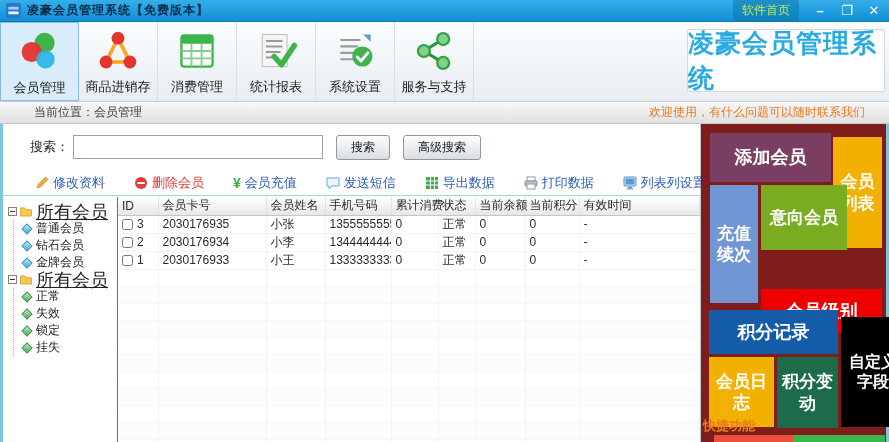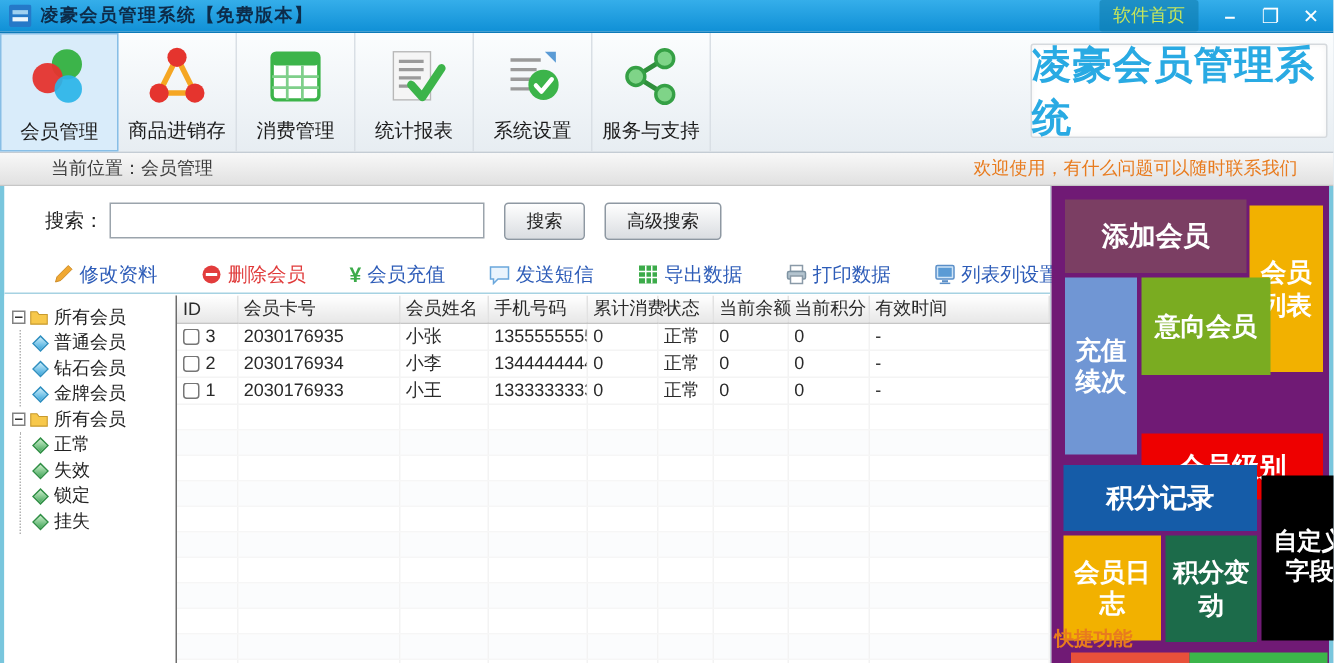--- a/index.html
+++ b/index.html
@@ -58,42 +58,42 @@
   .links-row { position:absolute; left:0; top:46px; height:26px; width:100%; display:flex; align-items:center;
     padding-left:32px; gap:29px; border-bottom:1px solid #a6d2e2; }
   .link-item { display:flex; align-items:center; gap:4px; font-size:13px; color:#2d5cb8; cursor:pointer; white-space:nowrap; }
   .link-item.red { color:#e03a3a; }
   .link-item svg { width:14px; height:14px; }
   .i-yen { color:#3cab4a; font-weight:bold; font-size:14px; }
 
   
   .body-row { position:absolute; left:0; top:73px; bottom:0; width:100%; display:flex; }
   .tree { width:115px; border-right:1px solid #6e6e6e; padding:6px 0 0 5px; overflow:hidden; background:#fff; }
-  .tree-node-row { display:flex; align-items:center; height:17px; font-size:12px; color:#222; white-space:nowrap; cursor:pointer; }
+  .tree-node-row { display:flex; align-items:center; height:17px; font-size:18px; color:#222; white-space:nowrap; cursor:pointer;text-decoration:underline; }
   .expander { width:9px; height:9px; border:1px solid #828282; background:#fff; position:relative; flex:0 0 auto; margin-right:2px; }
   .expander::after { content:""; position:absolute; left:1px; right:1px; top:3px; height:1px; background:#333; }
   .folder { width:14px; height:11px; margin-right:3px; flex:0 0 auto; }
   .tree-children { margin-left:5px; border-left:1px dotted #b2b2b2; padding-left:7px; }
   .tree-leaf { display:flex; align-items:center; height:17px; font-size:12px; color:#222; white-space:nowrap; cursor:pointer; }
   .diamond { width:8px; height:8px; transform:rotate(45deg); margin:0 5px 0 2px; flex:0 0 auto; border:1px solid #2e8fc0;
     background:linear-gradient(135deg,#c8ecfa,#3aa6dc); }
   .diamond.green { border-color:#2f8f44; background:linear-gradient(135deg,#c9ecc9,#43a85a); }
 
   .grid { flex:1; overflow:hidden; }
   table.member-table { width:100%; border-collapse:collapse; table-layout:fixed; font-size:12px; color:#2a2a2a; }
   .member-table th { height:18px; font-weight:normal; text-align:left; padding:0 4px;
     background:linear-gradient(#ffffff,#e7e7e7); border-bottom:1px solid #c6c6c6; border-right:1px solid #e2e2e2; white-space:nowrap; }
   .member-table td { height:17px; padding:0 4px; border-right:1px solid #f3f3f3; border-bottom:1px solid #f4f4f4; white-space:nowrap; overflow:hidden; }
   .member-table tr.filler td { border-bottom:1px solid #f6f6f6; }
   .member-table tr.filler:nth-child(odd) { background:#fbfcfd; }
   .idcell { display:flex; align-items:center; gap:4px; }
   .idcell input { width:11px; height:11px; margin:0; }
 
   
-  .sidebar { position:absolute; left:701px; top:0; width:185px; height:318px; background:#701a75; }
+  .sidebar { position:absolute; left:701px; top:0; width:185px; height:318px; background:#7f1d1d; }
   .tile { position:absolute; color:#fff; font-weight:bold; display:flex; align-items:center; justify-content:center;
     text-align:center; line-height:1.25; cursor:pointer; word-break:break-all; padding:2px; }
   .t1 { left:9px;  top:9px;   width:121px; height:49px;  font-size:18px; }
   .t2 { left:132px;top:13px;  width:49px;  height:111px; font-size:17px; }
   .t3 { left:9px;  top:61px;  width:48px;  height:118px; font-size:17px; }
   .t4 { left:60px; top:61px;  width:86px;  height:65px;  font-size:17px; }
   .t5 { left:60px; top:129px; width:121px; height:44px;  font-size:18px;margin-top:36px; }
   .t6 { left:8px;  top:186px; width:129px; height:44px;  font-size:18px; }
   .t7 { left:140px;top:193px; width:64px;  height:110px; font-size:16px; }
   .t8 { left:8px;  top:233px; width:65px;  height:70px;  font-size:17px; }

